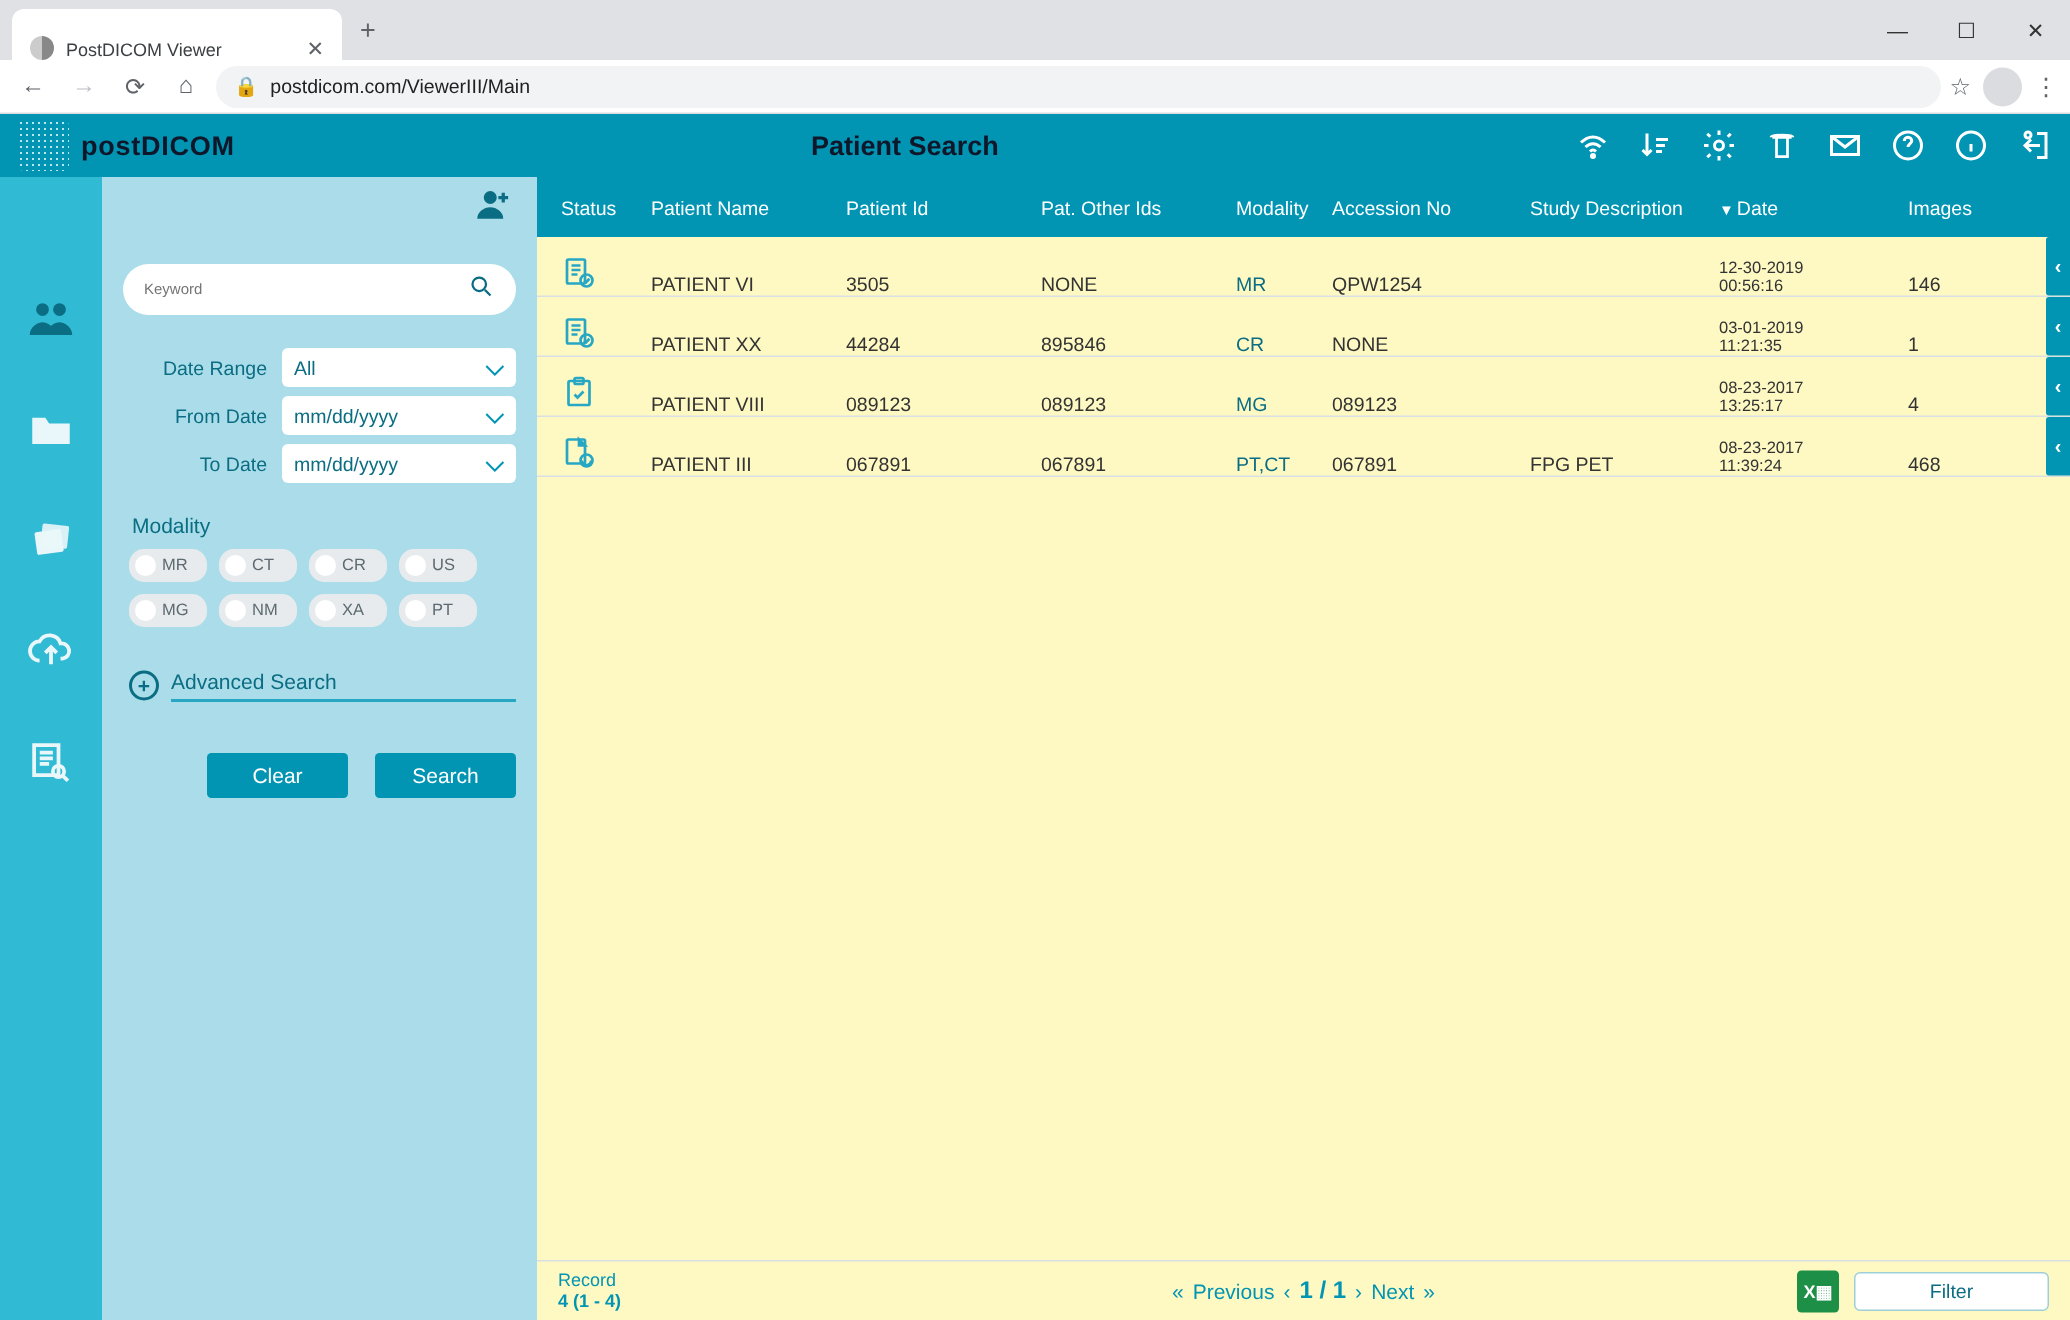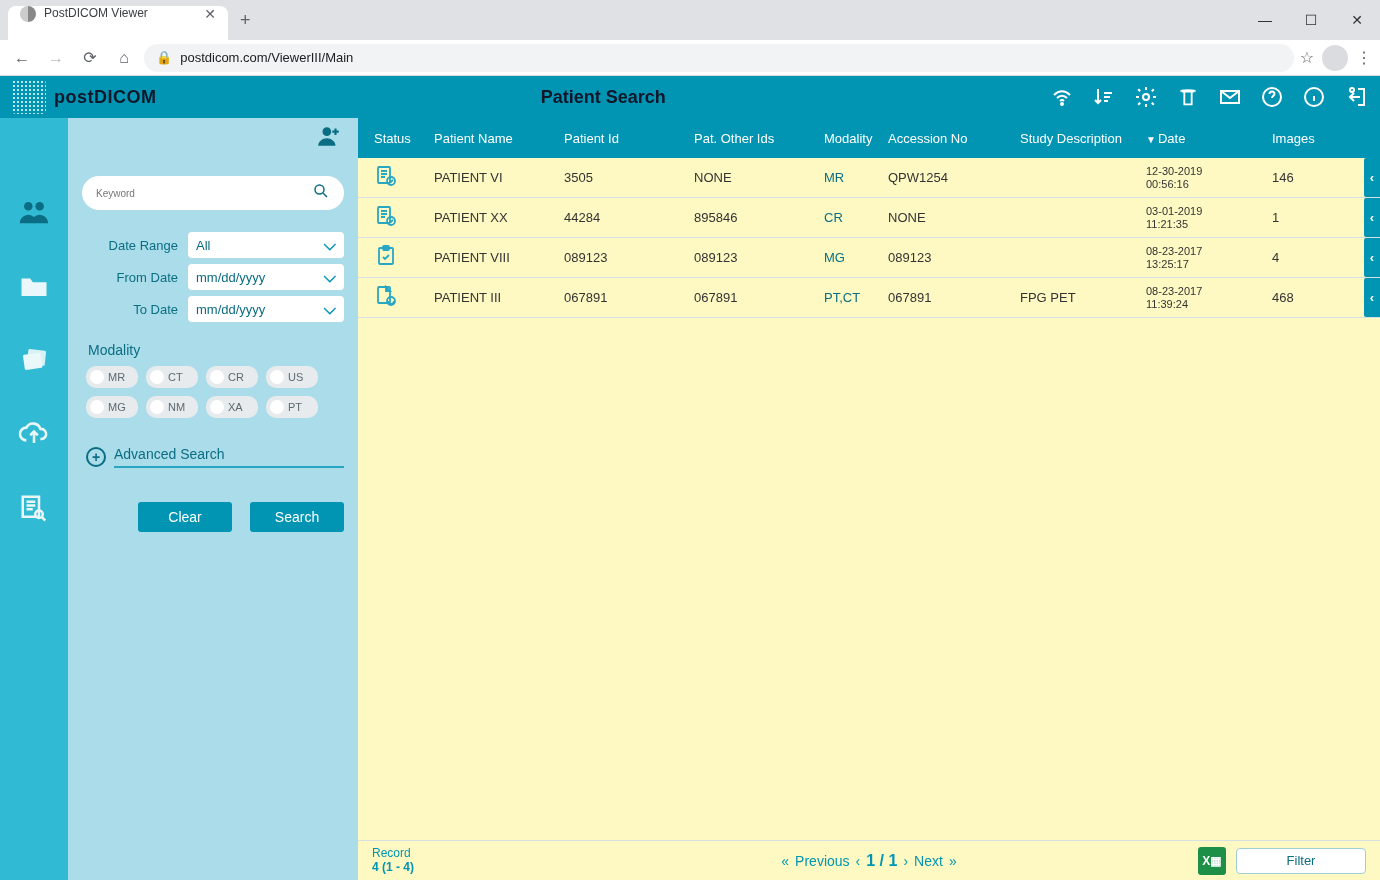--- a/index.html
+++ b/index.html
@@ -1,20 +1,20 @@
 <!DOCTYPE html>
 <html><head>
 <meta charset="utf-8">
 <style>
 * { box-sizing: border-box; margin: 0; padding: 0; font-family: "Segoe UI", Arial, sans-serif; }
 body { width: 1380px; height: 880px; background: #fff; display: flex; flex-direction: column; overflow: hidden; }
 
 
 .browser-top { background: #dfe1e5; height: 40px; display: flex; align-items: center; }
-.tab { background: #fff; height: 34px; margin-top: 6px; margin-left: 8px; border-radius: 8px 8px 0 0; display: flex; align-items: flex-start; padding: 0 12px; min-width: 220px; }
+.tab { background: #fff; height: 34px; margin-top: 6px; margin-left: 8px; border-radius: 8px 8px 0 0; display: flex; align-items: flex-end; padding: 0 12px; min-width: 220px; }
 .tab .favicon { width: 16px; height: 16px; border-radius: 50%; background: linear-gradient(90deg,#ccc 50%,#888 50%); margin-right: 8px; }
 .tab .title { font-size: 12px; color: #3c4043; flex: 1; }
 .tab .close { font-size: 14px; color: #5f6368; cursor: pointer; }
 .newtab { margin-left: 12px; color: #5f6368; font-size: 18px; cursor: pointer; }
 .win-controls { margin-left: auto; display: flex; }
 .win-controls div { width: 46px; height: 40px; display: flex; align-items: center; justify-content: center; color: #333; font-size: 14px; cursor: pointer; }
 
 .addr-bar { height: 36px; background: #fff; border-bottom: 1px solid #dadce0; display: flex; align-items: center; padding: 0 8px; gap: 6px; }
 .addr-bar .navbtn { width: 28px; height: 28px; display: flex; align-items: center; justify-content: center; color: #5f6368; cursor: pointer; }
 .addr-bar .navbtn.disabled { color: #bdc1c6; }
@@ -64,21 +64,21 @@
 .btn { background: #0295b3; color: #fff; border: none; border-radius: 3px; height: 30px; width: 94px; font-size: 14px; cursor: pointer; }
 
 
 .content { flex: 1; background: #fef9c3; display: flex; flex-direction: column; }
 .thead { background: #0295b3; color: #fff; height: 40px; display: flex; align-items: center; font-size: 13px; padding-left: 10px; padding-right: 16px; }
 .thead .col, .trow .col { padding: 0 6px; }
 .col.status{width:60px;} .col.name{width:130px;} .col.pid{width:130px;} .col.oids{width:130px;} .col.mod{width:64px;} .col.acc{width:132px;} .col.desc{width:126px;} .col.date{width:126px;} .col.imgs{width:80px; text-align:left;}
 .thead .sort-ind { font-size:10px; margin-right:2px;}
 
 .tbody { flex: 1; overflow: auto; }
-.trow { display: flex; align-items: center; height: 40px; border-bottom: 1px solid #d7e0e3; font-size: 13px; color: #333; padding-left: 10px; padding-right: 0; position: relative;}
+.trow { display: flex; align-items: flex-end; height: 40px; border-bottom: 1px solid #d7e0e3; font-size: 13px; color: #333; padding-left: 10px; padding-right: 0; position: relative;}
 .trow .col.status svg{ stroke:#28a7c4; fill:none;}
 .trow .col.mod{ color:#0b6d83; }
 .trow .date small{ display:block; font-size:11px; line-height:1.1; color:#333;}
 .trow .expand { width: 16px; background:#0295b3; color:#fff; height: 39px; display:flex;align-items:center;justify-content:center; font-weight:bold; cursor:pointer; margin-left:auto; border-radius: 2px 0 0 2px;}
 
 .footer { height: 40px; border-top: 1px solid #d7e0e3; display: flex; align-items: center; padding: 0 14px; }
 .rec { color: #0295b3; font-size: 12px; line-height: 1.15;}
 .pager { position:absolute; left:50%; transform:translateX(-50%); display: flex; align-items: center; gap: 6px; color: #0295b3; font-size: 14px; }
 .pager b{ font-size: 16px; }
 .pager .pbtn{ cursor:pointer; }

